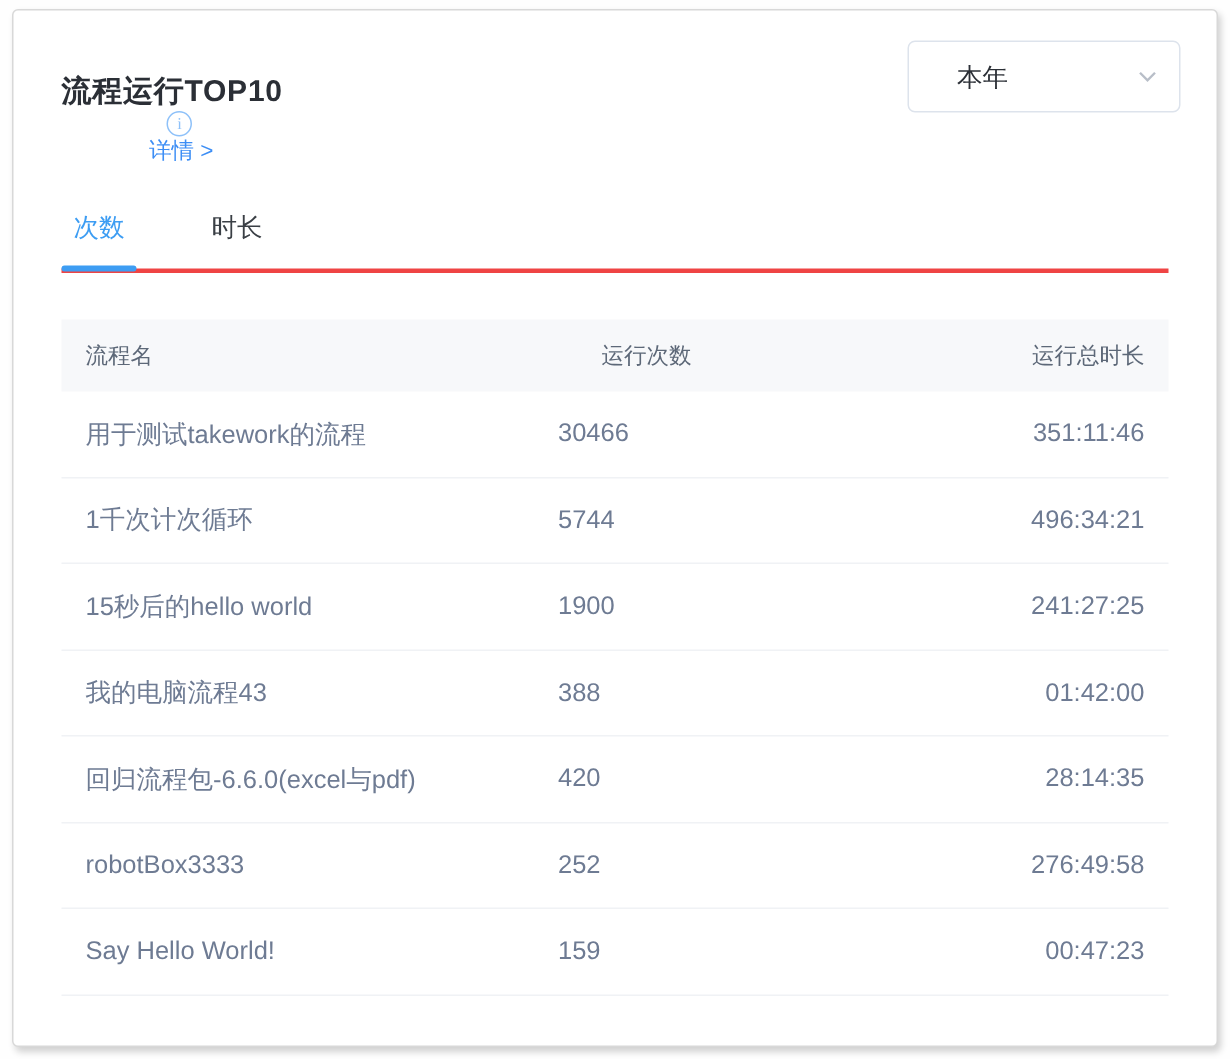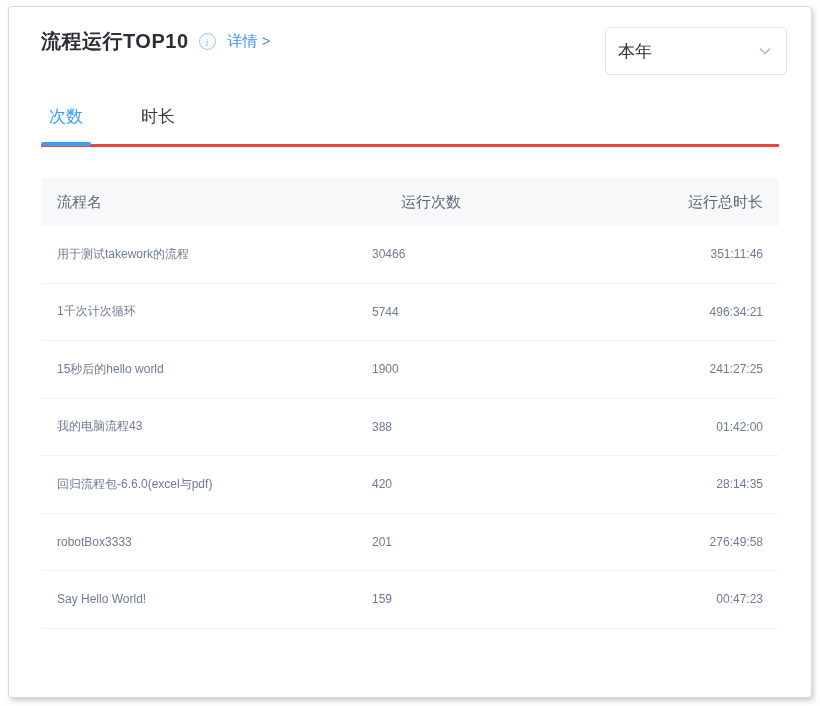--- a/index.html
+++ b/index.html
@@ -21,21 +21,22 @@
   
   .card-header {
     display: flex;
     align-items: flex-start;
     justify-content: space-between;
     padding: 20px 24px 0 32px;
   }
   .title-group {
     display: flex;
     align-items: center;
-    margin-top: 1px;
+    margin-top: 20px;
+    flex-direction: column;
   }
   .panel-title {
     font-size: 20px;
     font-weight: bold;
     color: #2b2f36;
     letter-spacing: 0.5px;
   }
   .info-icon {
     width: 17px; height: 17px;
     border: 1px solid #8ec1f9;
@@ -57,21 +58,21 @@
     text-decoration: none;
     cursor: pointer;
   }
   .dropdown {
     width: 182px; height: 48px;
     border: 1px solid #dde3ec;
     border-radius: 5px;
     display: flex;
     align-items: center;
     justify-content: space-between;
-    padding: 0 14px 0 12px;
+    padding: 0 14px 0 32px;
     cursor: pointer;
     background: #fff;
   }
   .dropdown-value {
     font-size: 17px;
     color: #2b2f36;
   }
   .chevron-down {
     width: 14px; height: 14px;
     display: block;
@@ -117,21 +118,21 @@
     font-weight: 500;
     gap: 29px;
   }
   .thead .th { padding: 0 16px; }
   .thead .th:last-child { text-align: right; }
   .tr {
     display: grid;
     grid-template-columns: 315px 1fr 220px;
     height: 57.5px;
     align-items: center;
-    font-size: 12px;
+    font-size: 17px;
     color: #6e7b93;
     border-bottom: 1px solid #f0f2f5;
   }
   .tr .td { padding: 0 16px; white-space: nowrap; overflow: hidden; }
   .tr .td:last-child { text-align: right; }
 </style>
 </head>
 <body>
 
 <div class="card">
@@ -189,21 +190,21 @@
   </div>
 
   <div class="tr">
     <div class="td">回归流程包-6.6.0(excel与pdf)</div>
     <div class="td">420</div>
     <div class="td">28:14:35</div>
   </div>
 
   <div class="tr">
     <div class="td">robotBox3333</div>
-    <div class="td">201</div>
+    <div class="td">252</div>
     <div class="td">276:49:58</div>
   </div>
 
   <div class="tr">
     <div class="td">Say Hello World!</div>
     <div class="td">159</div>
     <div class="td">00:47:23</div>
   </div>
 </div>
   </div>

